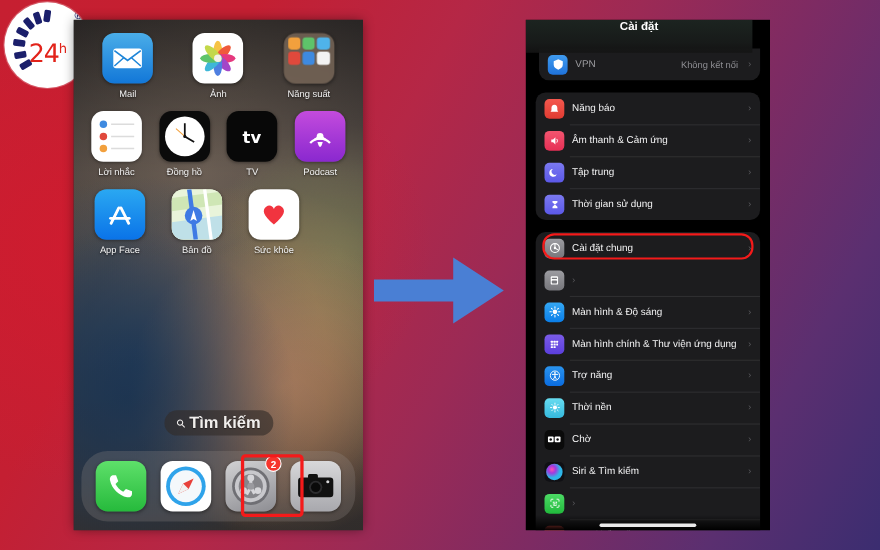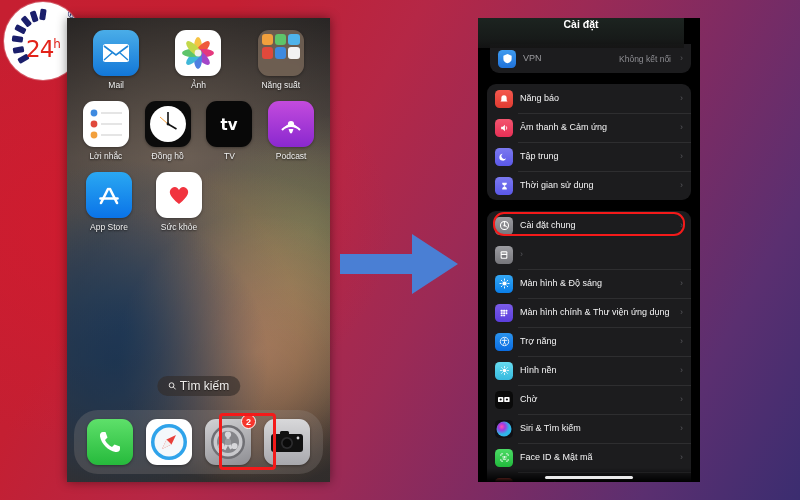--- a/index.html
+++ b/index.html
@@ -102,22 +102,23 @@
 
   .folder-mini{
     position:absolute;inset:0;display:grid;grid-template-columns:repeat(3,1fr);
     grid-template-rows:repeat(3,1fr);gap:2px;padding:4px;
   }
   .folder-mini i{border-radius:3px;display:block;}
 
   .searchpill{
     position:absolute;left:50%;transform:translateX(-50%);bottom:86px;
     background:rgba(50,44,40,.62);border-radius:12px;padding:3px 11px;
-    color:#f0eeec;font-size:12px;display:flex;align-items:center;gap:4px;
+    color:#f0eeec;font-size:15px;display:flex;align-items:center;gap:4px;
     text-shadow:0 1px 1px rgba(0,0,0,.5);
+    font-weight:bold;
   }
   .dock{
     position:absolute;left:7px;right:7px;bottom:8px;height:64px;
     background:rgba(150,145,140,.25);border-radius:24px;
     display:flex;align-items:center;justify-content:space-around;
     padding:0 6px;
   }
   .dockicon{position:relative;}
   .badge{
     position:absolute;right:-5px;top:-5px;min-width:15px;height:15px;border-radius:8px;
@@ -312,21 +313,35 @@
         <div class="app">
           <div class="icon ic-appstore">
             <svg width="30" height="30" viewBox="0 0 30 30">
                 <g stroke="#fff" stroke-width="2.6" stroke-linecap="round" fill="none">
                   <path d="M7 23 L14 9"></path>
                   <path d="M23 23 L16 9"></path>
                   <path d="M6.5 18.5 H23.5"></path>
                 </g>
               </svg>
           </div>
-          <div class="lbl">App Store</div>
+          <div class="lbl">App Face</div>
+        </div>
+        <div class="app">
+          <div class="icon ic-maps">
+            <svg width="46" height="46" viewBox="0 0 46 46">
+                <rect width="46" height="46" fill="#e9f4da"></rect>
+                <path d="M0 8 L46 2 L46 14 L0 20 Z" fill="#cfe6b5"></path>
+                <path d="M0 30 L46 24 L46 46 L0 46 Z" fill="#bfe0e8"></path>
+                <path d="M16 0 L22 46" stroke="#3f7ae4" stroke-width="4" fill="none"></path>
+                <path d="M30 0 L36 46" stroke="#fff" stroke-width="3" fill="none"></path>
+                <circle cx="20" cy="24" r="8" fill="#3f7ae4"></circle>
+                <path d="M20 19 L23 29 L20 27 L17 29 Z" fill="#fff"></path>
+              </svg>
+          </div>
+          <div class="lbl">Bản đồ</div>
         </div>
         <div class="app">
           <div class="icon ic-health">
             <svg width="24" height="22" viewBox="0 0 24 22">
                 <path d="M12 20 C2 12 1 7 5 4 C8 1.6 11 3.6 12 6 C13 3.6 16 1.6 19 4 C23 7 22 12 12 20 Z" fill="#f1343f"></path>
               </svg>
           </div>
           <div class="lbl">Sức khỏe</div>
         </div>
       </div>
@@ -535,21 +550,21 @@
         </div>
         <div class="srow">
           <div class="sicon" style="background:linear-gradient(180deg,#67dcf0,#35b9de);">
             <svg width="11" height="11" viewBox="0 0 12 12">
                 <circle cx="6" cy="6" r="2" fill="#fff"></circle>
                 <g stroke="#fff" stroke-width=".9">
                   <path d="M6 1.2 V3.2 M6 8.8 V10.8 M1.2 6 H3.2 M8.8 6 H10.8 M2.6 2.6 L4 4 M8 8 L9.4 9.4 M9.4 2.6 L8 4 M4 8 L2.6 9.4"></path>
                 </g>
               </svg>
           </div>
-          <div class="sname">Hình nền</div>
+          <div class="sname">Thời nền</div>
           <div class="chev">›</div>
         </div>
         <div class="srow">
           <div class="sicon" style="background:#0a0a0a;">
             <svg width="12" height="7" viewBox="0 0 14 8">
                 <rect x="0" y="1" width="6.2" height="6" rx="1" fill="#fff"></rect>
                 <rect x="7.3" y="1" width="6.2" height="6" rx="1" fill="#fff"></rect>
                 <circle cx="3.1" cy="4" r="1.3" fill="#0a0a0a"></circle>
                 <circle cx="10.4" cy="4" r="1.3" fill="#0a0a0a"></circle>
               </svg>
@@ -579,21 +594,20 @@
                 <g stroke="#fff" stroke-width=".9" fill="none" stroke-linecap="round">
                   <path d="M2 4 V2.8 Q2 2 2.8 2 H4"></path>
                   <path d="M10 4 V2.8 Q10 2 9.2 2 H8"></path>
                   <path d="M2 8 V9.2 Q2 10 2.8 10 H4"></path>
                   <path d="M10 8 V9.2 Q10 10 9.2 10 H8"></path>
                   <path d="M4.4 4.8 V5.9 M7.6 4.8 V5.9 M6 4.8 V6.8 H5.2"></path>
                   <path d="M4.3 7.8 Q6 8.9 7.7 7.8"></path>
                 </g>
               </svg>
           </div>
-          <div class="sname">Face ID &amp; Mật mã</div>
           <div class="chev">›</div>
         </div>
         <div class="srow">
           <div class="sicon" style="background:linear-gradient(180deg,#f1564c,#dc3028);font-size:6px;font-weight:bold;">SOS</div>
           <div class="sname">SOS khẩn cấp</div>
 
         </div>
 
       </div>
     </div>

